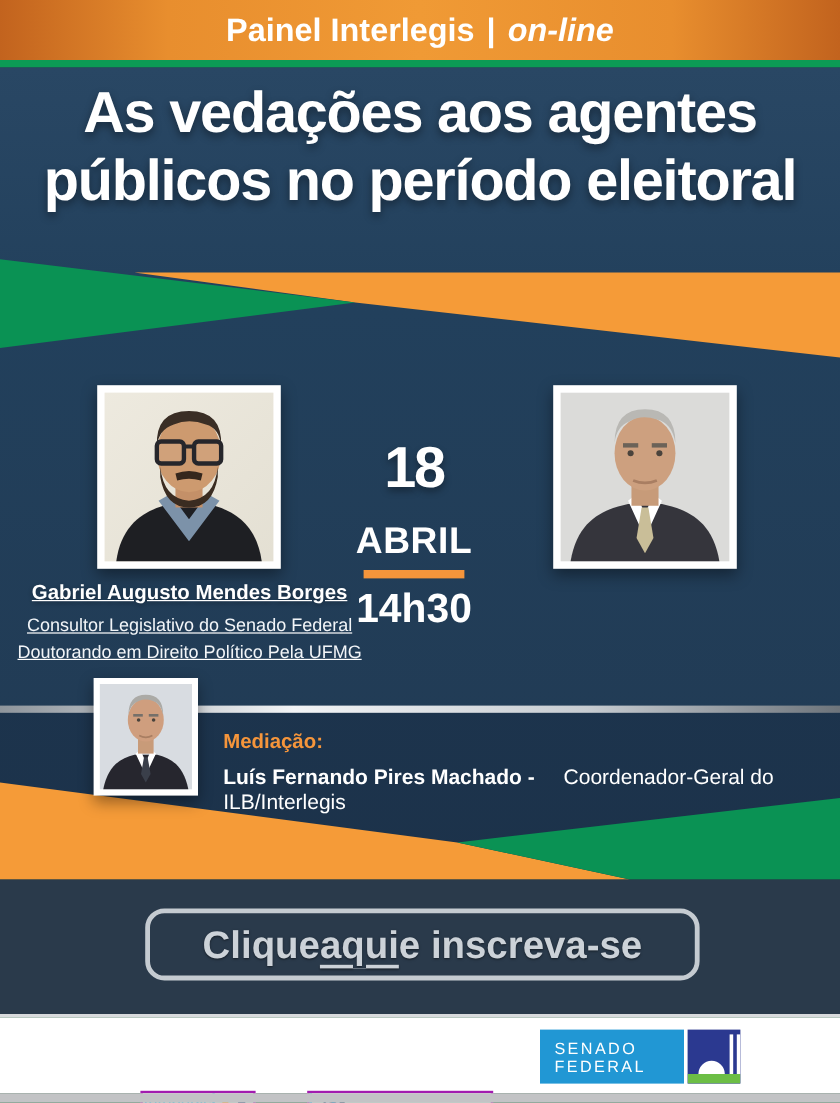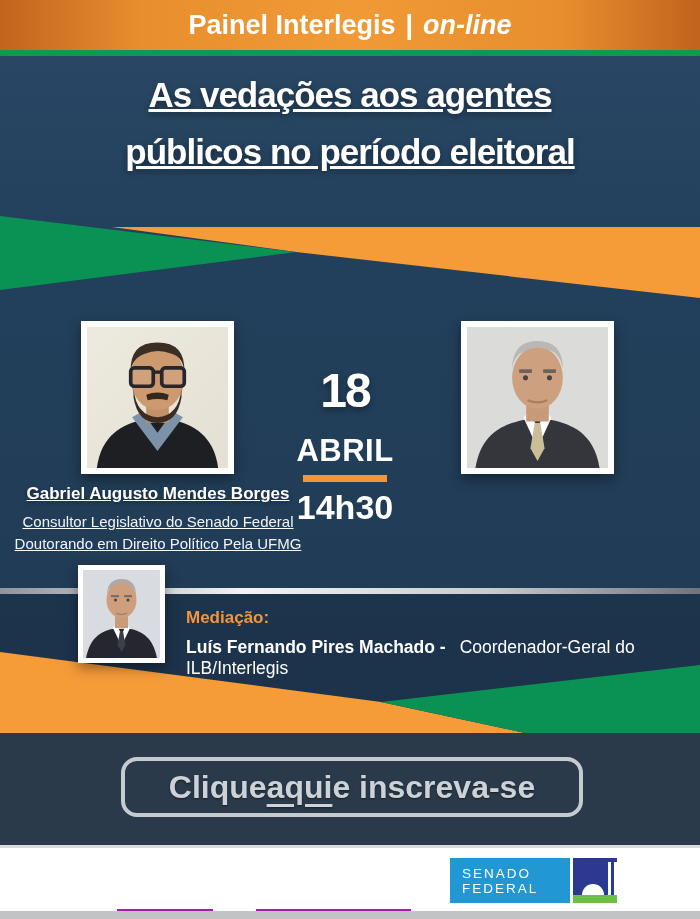--- a/index.html
+++ b/index.html
@@ -25,24 +25,23 @@
     z-index:0;
   }
   .mediation-shade { position:absolute; top:594px; left:0; width:700px; height:139px;
     background:rgba(5,15,30,0.16); z-index:1; }
   .deco { position:absolute; top:0; left:0; z-index:2; pointer-events:none; }
 
   
   .main-title {
     position:absolute; top:66px; left:0; width:700px; z-index:3;
     text-align:center; color:#ffffff; font-weight:bold;
-    font-size:35px; line-height:57px; letter-spacing:-1px;
+    font-size:48px; line-height:57px; letter-spacing:-1px;
     text-shadow:0 3px 7px rgba(0,0,0,0.4);
     white-space:nowrap;
-    text-decoration:underline;
   }
 
   
   .photo-frame {
     position:absolute; background:#ffffff; padding:6px; z-index:3;
     box-shadow:0 5px 12px rgba(0,0,0,0.4);
   }
   .photo-frame svg { display:block; }
   .frame-left  { left:81px;  top:321px; }
   .frame-right { left:461px; top:321px; }
@@ -64,21 +63,21 @@
   .speaker-info .role { font-size:15px; line-height:22px; color:#f2f5f8; }
   .info-left  { left:8px;   top:484px; width:300px; }
   .info-right { left:382px; top:484px; width:312px; }
 
   
   .silver-line { position:absolute; top:588px; left:0; width:700px; height:6px; z-index:2;
     background:linear-gradient(90deg,#8e959c 0%,#f2f4f6 35%,#c7ccd1 70%,#6d747b 100%); }
   .mediation-text { position:absolute; left:186px; top:608px; z-index:3; color:#ffffff; }
   .mediation-label { color:#f5953b; font-weight:bold; font-size:17px; margin-bottom:9px; }
   .mediation-line { font-size:17.5px; }
-  .mediation-name { font-weight:bold; margin-right:14px; }
+  .mediation-name { font-weight:bold; margin-right:24px; }
 
   
   .bottom-band { position:absolute; top:733px; left:0; width:700px; height:112px;
     background:#2a3a4b; z-index:3; }
   .cta-button {
     position:absolute; left:121px; top:24px; width:462px; height:60px;
     border:4px solid #c5cbd1; border-radius:16px; background:transparent;
     display:flex; align-items:center; justify-content:center; gap:0;
     cursor:pointer; box-sizing:border-box;
   }

